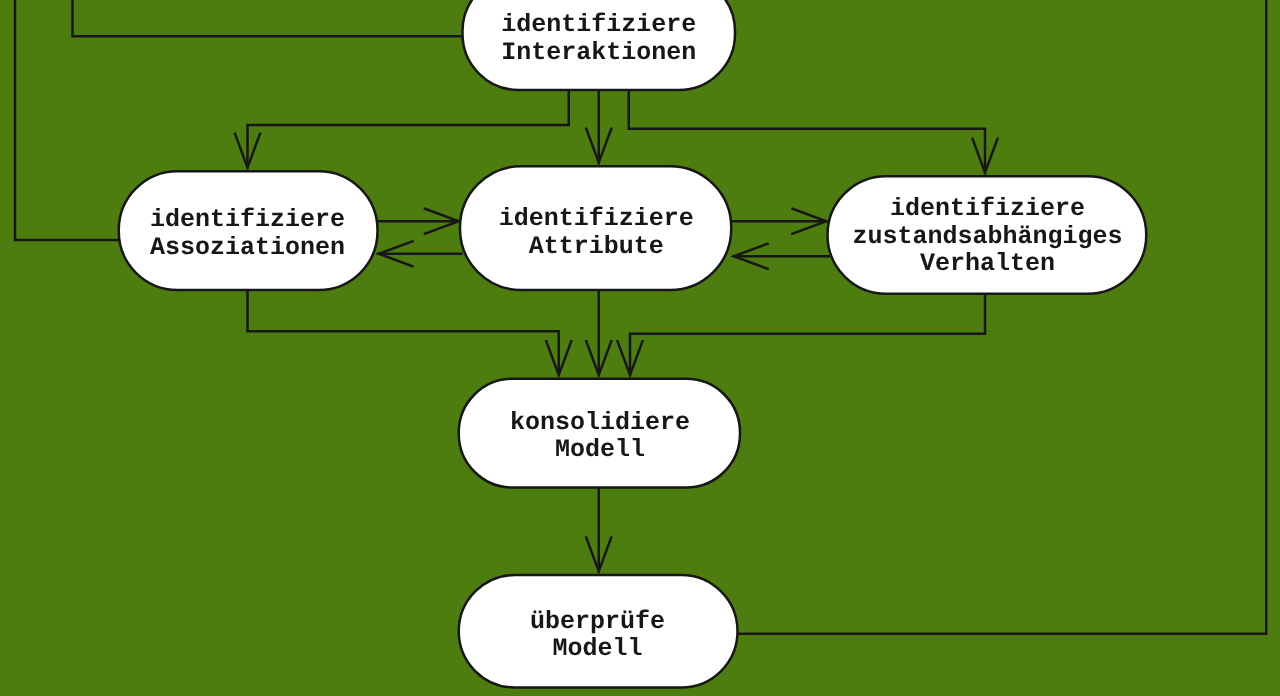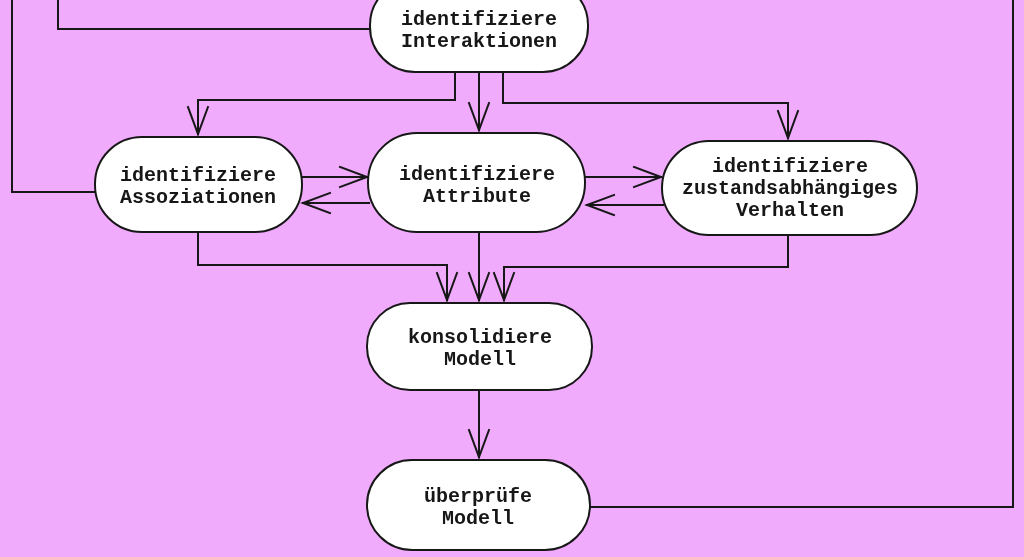--- a/index.html
+++ b/index.html
@@ -7,21 +7,21 @@
     padding: 0;
     background: #ffffff;
     width: 1024px;
     height: 557px;
     overflow: hidden;
   }
   #stage {
     position: relative;
     width: 1024px;
     height: 557px;
-    background: #f0abfc;
+    background: #4d7c0f;
   }
   svg { display: block; }
   .edge {
     fill: none;
     stroke: #171717;
     stroke-width: 2;
     stroke-linecap: square;
     stroke-linejoin: miter;
   }
   .node-shape {

